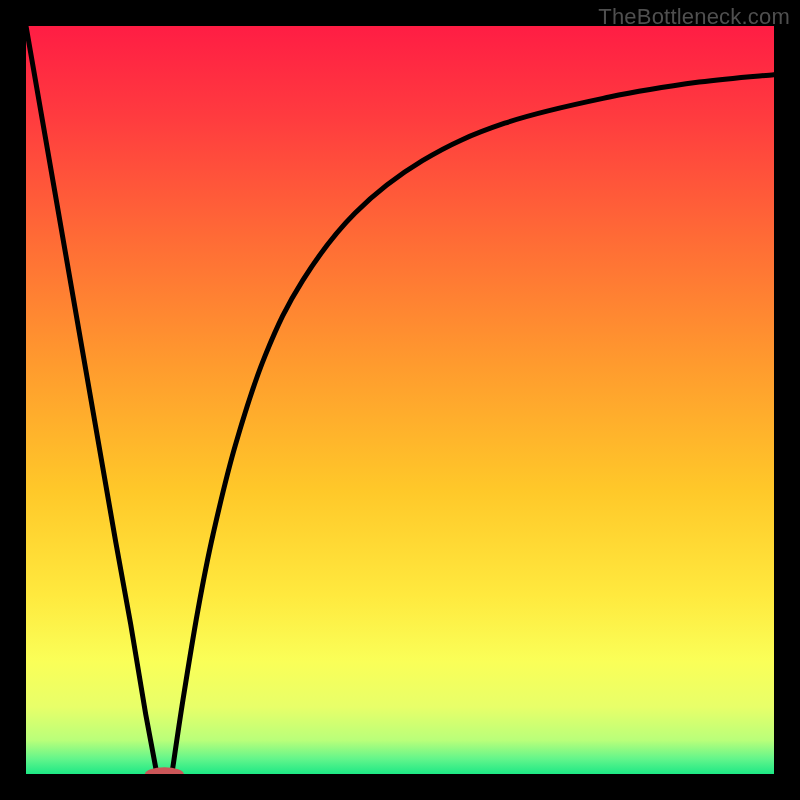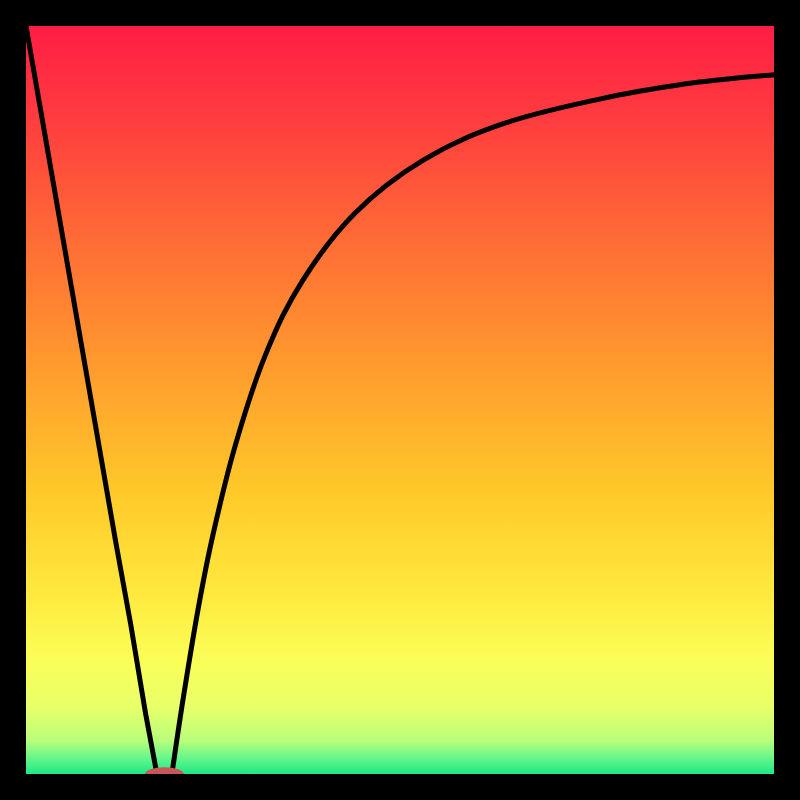--- a/index.html
+++ b/index.html
@@ -60,13 +60,14 @@
             <stop offset="98.00%" stop-color="#62f58b"></stop>
             <stop offset="100.00%" stop-color="#1de885"></stop>
           </linearGradient>
       </defs>
       <rect id="bg-rect" x="0" y="0" width="748" height="748" fill="url(#bg-grad)"></rect>
       <path id="series-left" fill="none" stroke-width="5" stroke-linecap="round" stroke-linejoin="round" d="M 0.00 0.00 L 29.92 172.04 L 59.84 344.08 L 89.76 516.12 L 104.72 598.40 L 119.68 688.16 L 130.90 748.00" stroke="#000000"></path>
       <path id="series-right" fill="none" stroke-width="5" stroke-linecap="round" stroke-linejoin="round" d="M 145.86 748.00 C 147.88 734.54, 152.37 702.82, 157.08 673.20 C 161.79 643.58, 166.65 613.06, 172.04 583.44 C 177.43 553.82, 180.27 538.26, 187.00 508.64 C 193.73 479.02, 200.02 451.19, 209.44 418.88 C 218.86 386.57, 227.24 358.74, 239.36 329.12 C 251.48 299.50, 260.60 279.90, 276.76 254.32 C 292.92 228.74, 307.58 208.54, 329.12 187.00 C 350.66 165.46, 369.51 150.80, 396.44 134.64 C 423.37 118.48, 445.06 108.68, 478.72 97.24 C 512.38 85.80, 548.43 78.47, 583.44 71.06 C 618.45 63.65, 643.58 60.14, 673.20 56.10 C 702.82 52.06, 734.54 49.97, 748.00 48.62" stroke="#000000"></path>
       <ellipse id="min-marker" cx="138.38" cy="748.00" rx="19.45" ry="6.73" fill="#cb5658"></ellipse>
     </svg>
   </div>
+  <div class="watermark">TheBottleneck.com</div>
 </div>
 
 </body></html>

